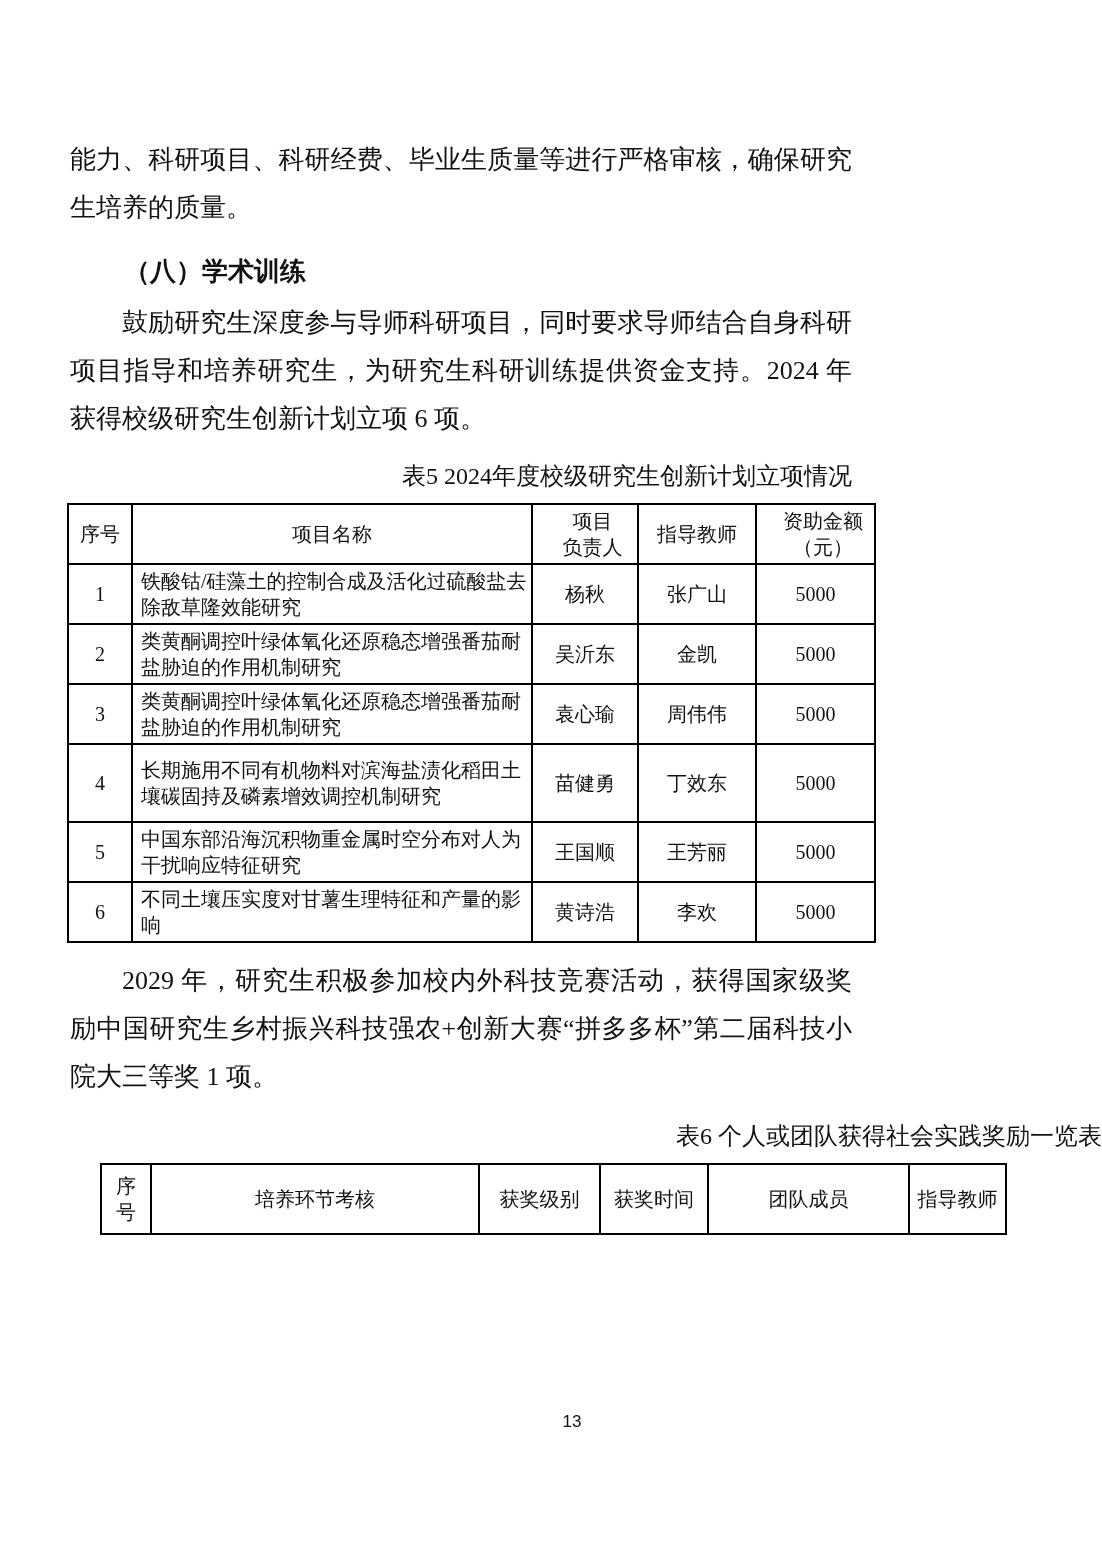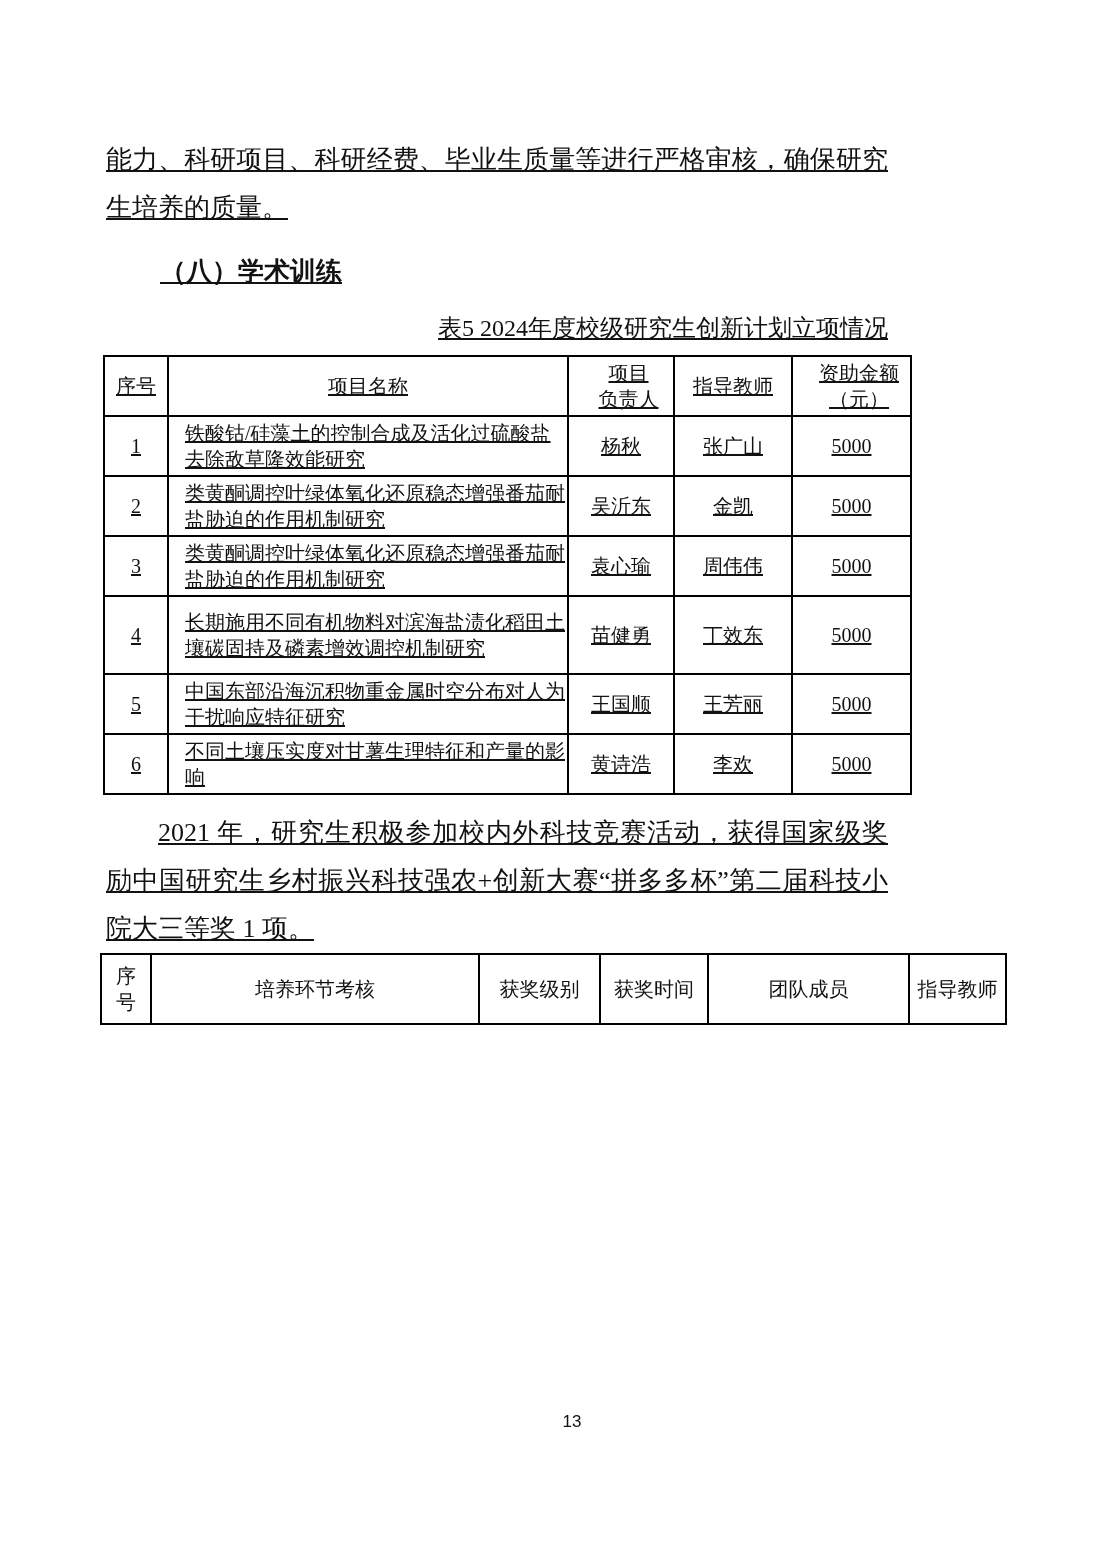--- a/index.html
+++ b/index.html
@@ -9,24 +9,23 @@
     color: #121212;
     font-family: "Liberation Serif", "DejaVu Serif", serif;
   }
   .page {
     position: relative;
     width: 1102px; height: 1559px;
     overflow: hidden;
     background: #ffffff;
   }
   .content {
-    margin-left: 106px;
+    margin-left: 70px;
     width: 782px;
     padding-top: 136px;
-    text-decoration: underline;
   }
   .para {
     font-size: 26px;
     line-height: 48px;
     text-align: justify;
     margin: 0;
     letter-spacing: 0;
   }
   .para.indent { text-indent: 52px; }
   .section-heading {
@@ -54,21 +53,21 @@
     font-weight: normal;
     line-height: 26px;
     text-align: center;
     vertical-align: middle;
     padding: 3px 2px;
     word-break: break-all;
   }
   .t5 { width: 807px; margin-left: -3px; }
   .t5 td.name {
     text-align: left;
-    padding: 3px 2px 3px 16px;
+    padding: 3px 2px 3px 8px;
   }
   .t5 tr.tall td { padding-top: 12px; padding-bottom: 12px; }
   th.two-line { white-space: pre-line; padding-left: 17px; }
   .t6-wrap { margin-left: 100px; width: 905px; }
   .t6 { width: 905px; }
   .t6 th { padding: 8px 2px; white-space: pre-line; }
   .page-number {
     position: absolute;
     top: 1412px;
     left: 0; width: 100%;
@@ -82,20 +81,21 @@
 <body>
 
 <div class="page">
   <div class="content">
 
     <p class="para">能力、科研项目、科研经费、毕业生质量等进行严格审核，确保研究生培养的质量。</p>
 
     <div class="section-heading">（八）学术训练</div>
 
 
+    <p class="para indent">鼓励研究生深度参与导师科研项目，同时要求导师结合自身科研项目指导和培养研究生，为研究生科研训练提供资金支持。2024 年获得校级研究生创新计划立项 6 项。</p>
 
     <div class="table-caption">表5 2024年度校级研究生创新计划立项情况</div>
 
     <table class="t5">
       <colgroup>
         <col style="width:64px">
           <col style="width:400px">
           <col style="width:106px">
           <col style="width:118px">
           <col style="width:119px">
@@ -150,23 +150,24 @@
         <tr>
           <td>6</td>
           <td class="name">不同土壤压实度对甘薯生理特征和产量的影响</td>
           <td>黄诗浩</td>
           <td>李欢</td>
           <td>5000</td>
         </tr>
       </tbody>
     </table>
 
-    <p class="para indent" style="margin-top:14px;">2021 年，研究生积极参加校内外科技竞赛活动，获得国家级奖励中国研究生乡村振兴科技强农+创新大赛“拼多多杯”第二届科技小院大三等奖 1 项。</p>
+    <p class="para indent" style="margin-top:14px;">2029 年，研究生积极参加校内外科技竞赛活动，获得国家级奖励中国研究生乡村振兴科技强农+创新大赛“拼多多杯”第二届科技小院大三等奖 1 项。</p>
   </div>
 
+  <div class="table-caption caption6">表6 个人或团队获得社会实践奖励一览表</div>
 
   <div class="t6-wrap">
     <table class="t6">
       <colgroup>
         <col style="width:50px">
           <col style="width:328px">
           <col style="width:121px">
           <col style="width:108px">
           <col style="width:201px">
           <col style="width:97px">

